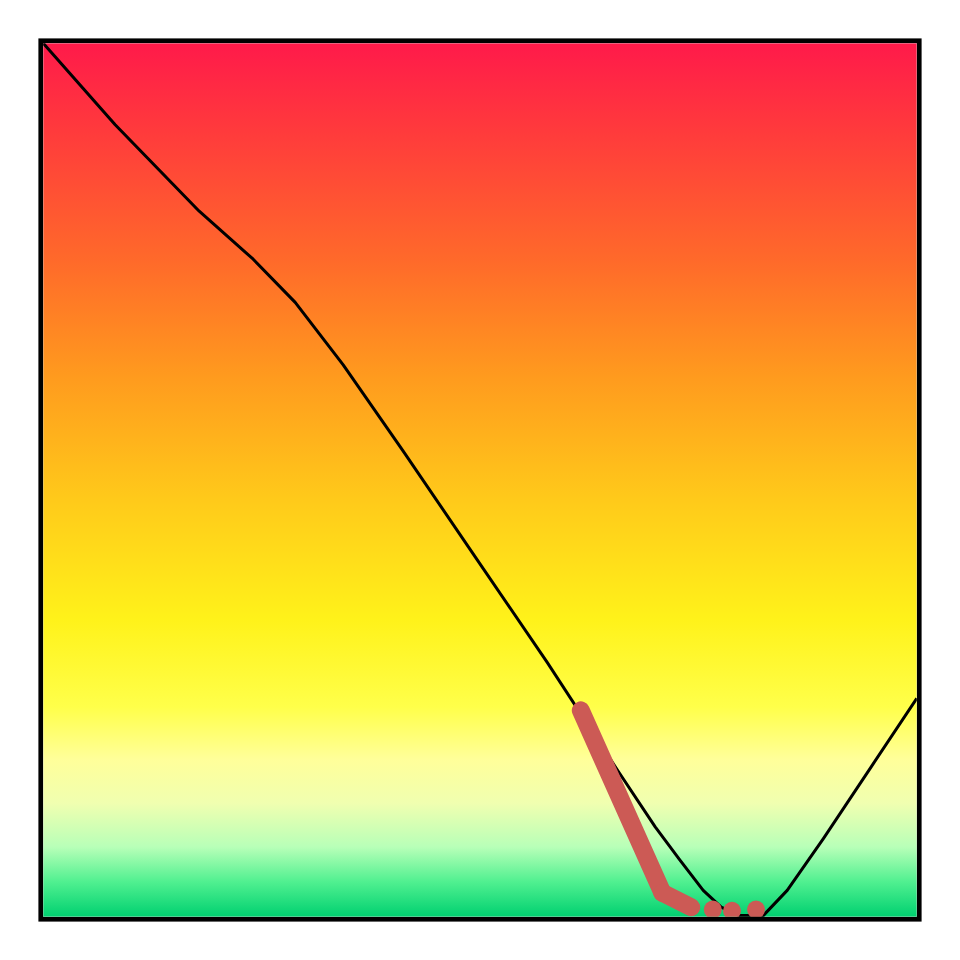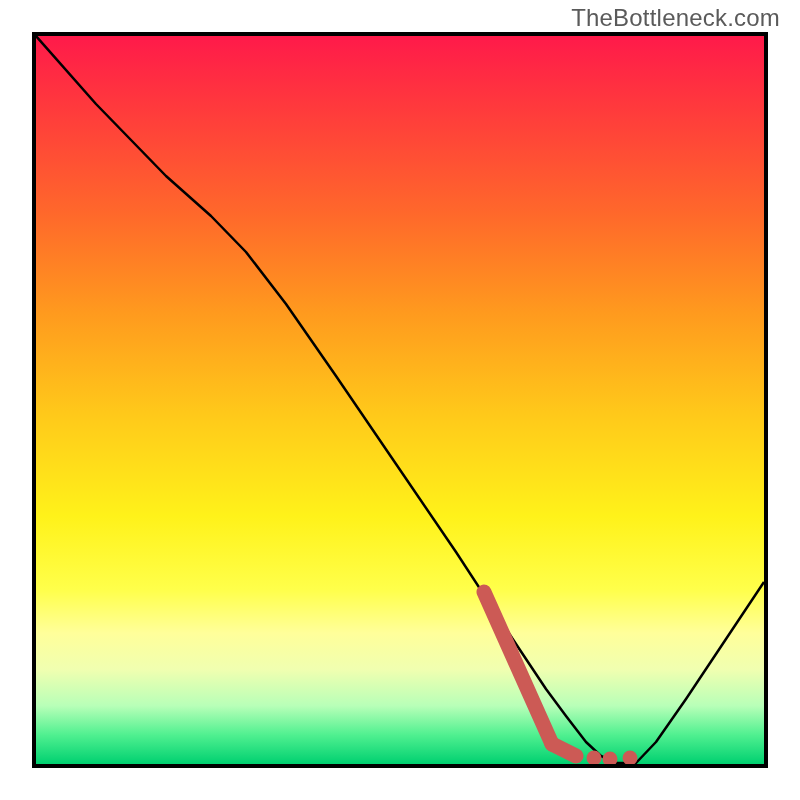--- a/index.html
+++ b/index.html
@@ -63,21 +63,20 @@
     top: 0;
     width: 100%;
     height: 100%;
     overflow: visible;
   }
 </style>
 </head>
 <body>
 
 <div class="container">
-  <div class="watermark">TheBottleneck.com</div>
   <div class="plot-frame">
     <div class="gradient"></div>
     <svg class="curve" viewBox="0 0 728 728" preserveAspectRatio="none">
       <g>
         <path id="main-curve-path" fill="none" stroke="#000000" stroke-width="2.5" stroke-linejoin="round" d="M0 0 L60 68 L130 140 L175 180 L210 216 L250 268 L300 340 L360 428 L420 516 L480 608 L510 653 L530 680 L550 706 L565 720 L580 727 L600 727 L620 706 L650 663 L690 603 L728 546"></path>
       </g>
       <g id="marker-group">
           <line x1="448" y1="556" x2="516" y2="708" stroke="#cc5a55" stroke-width="15" stroke-linecap="round"></line>
           <line x1="516" y1="708" x2="540" y2="720" stroke="#cc5a55" stroke-width="15" stroke-linecap="round"></line>
           <circle cx="558" cy="722" r="7.5" fill="#cc5a55"></circle>

